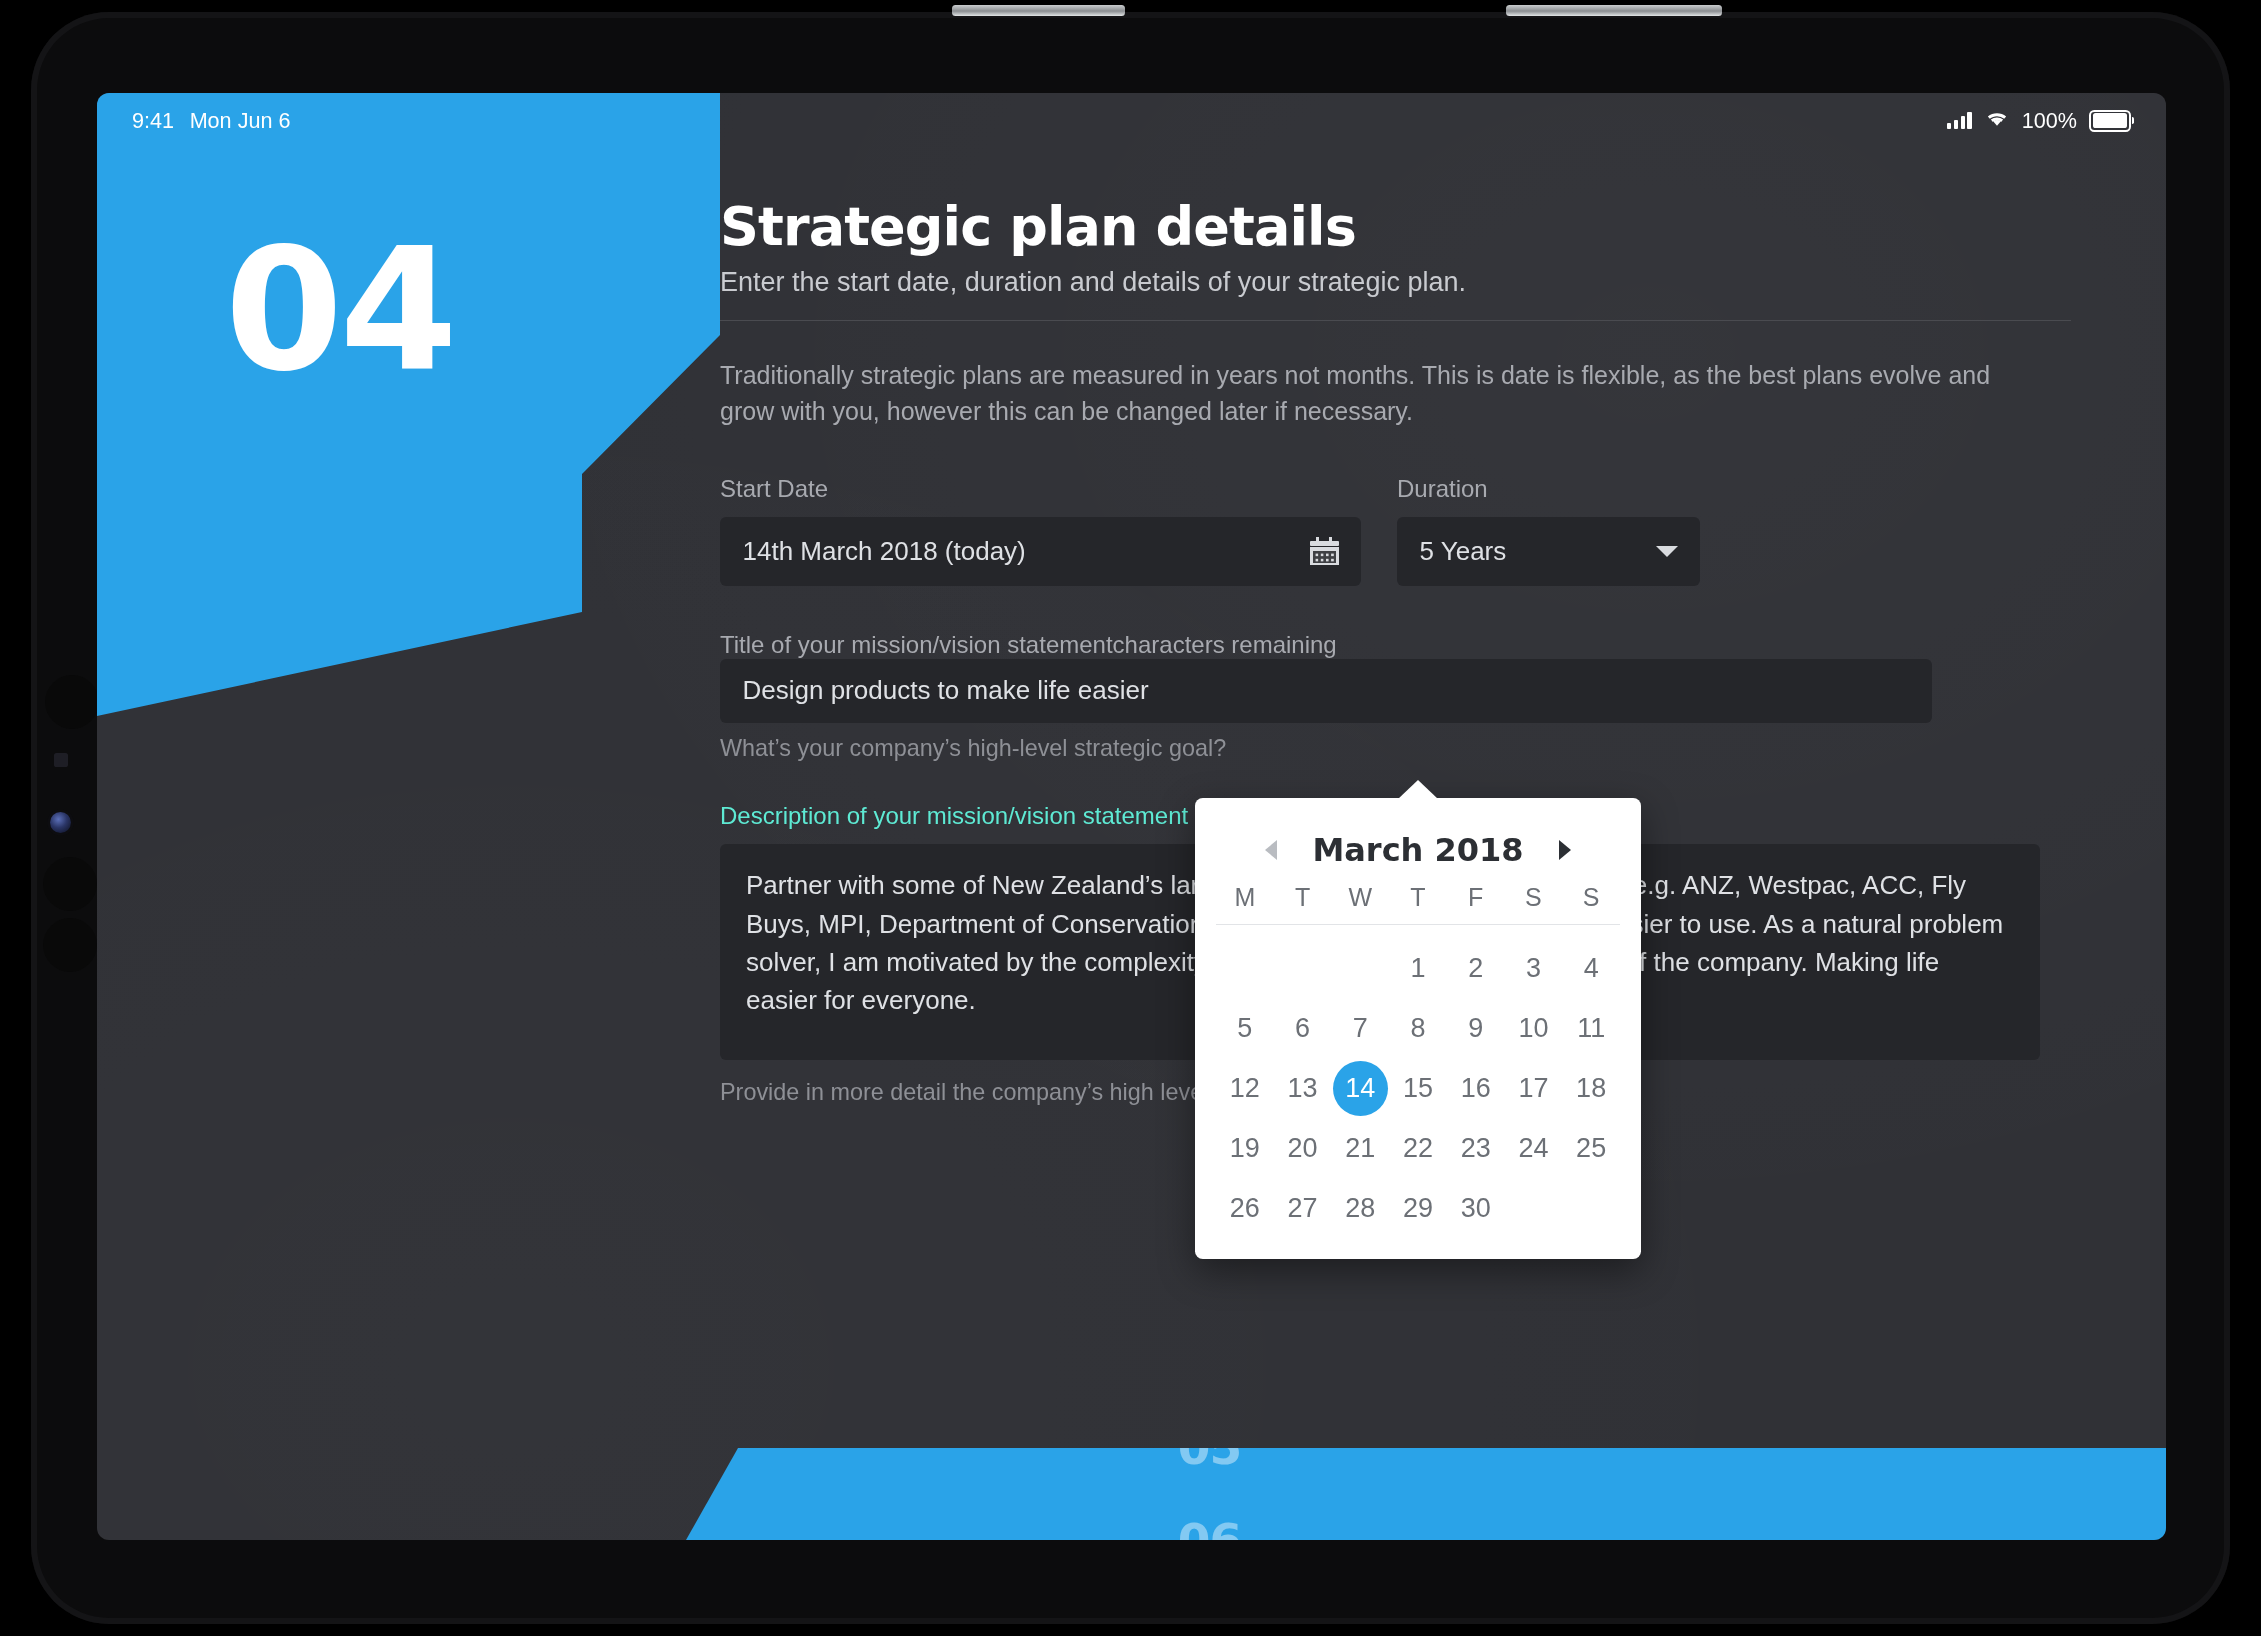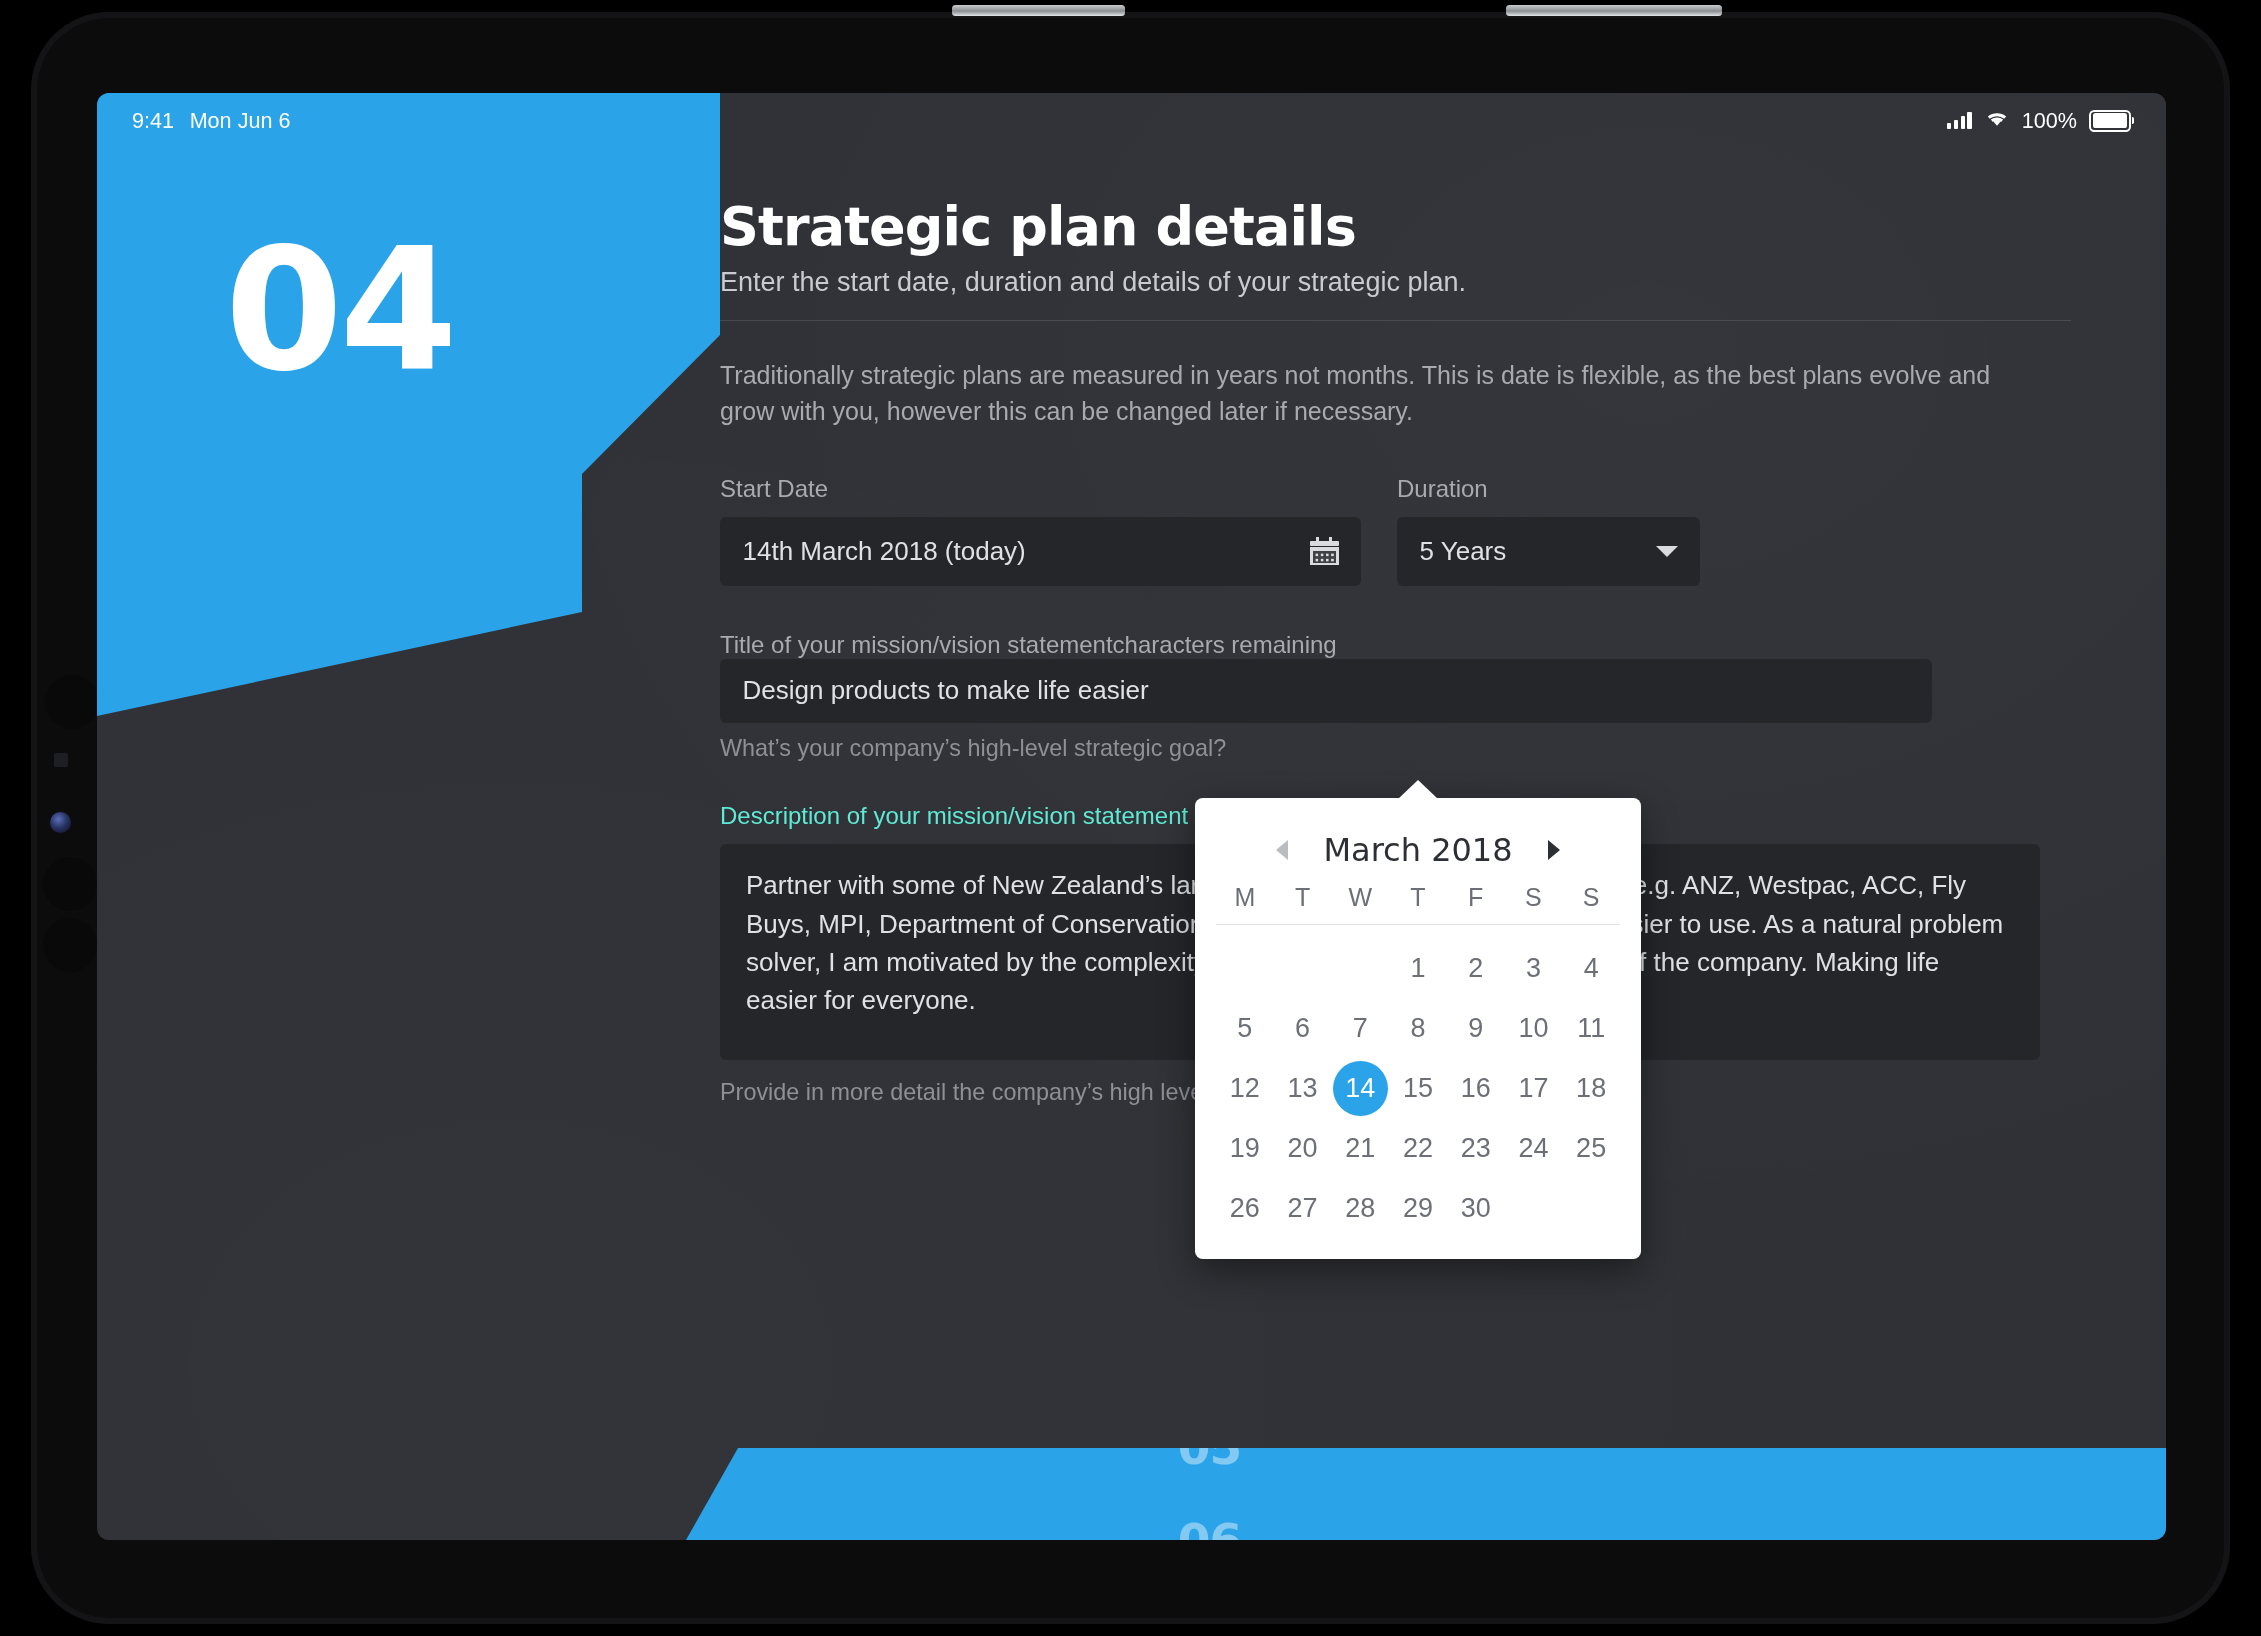--- a/index.html
+++ b/index.html
@@ -88,21 +88,21 @@
   .ta-label{color:#5eead4;font-size:24px;margin-top:40px;}
   .textarea{background:#25262a;border-radius:6px;width:1320px;height:216px;margin-top:14px;
       padding:22.5px 26px;box-sizing:border-box;color:#dfe1e5;font-size:26px;line-height:1.48;}
 
   
   .calendar{position:absolute;left:1098px;top:705px;width:446px;background:#fff;border-radius:7.8px;
       box-shadow:0 12px 36px rgba(0,0,0,.42);z-index:20;padding:19px 21px 22.5px;box-sizing:border-box;}
   .cal-arrow{position:absolute;left:50%;top:-18px;transform:translateX(-50%);width:0;height:0;
       border-left:20px solid transparent;border-right:20px solid transparent;border-bottom:19px solid #fff;}
   .cal-head{display:flex;align-items:center;justify-content:center;gap:35px;height:66px;}
-  .cal-title{color:#2c2f34;font-size:32px;font-weight:400;font-family:"DejaVu Sans",sans-serif;}
+  .cal-title{color:#2c2f34;font-size:32px;font-weight:700;font-family:"DejaVu Sans",sans-serif;}
   .nav-prev{width:0;height:0;border-top:10.4px solid transparent;border-bottom:10.4px solid transparent;
       border-right:12px solid #b9bcc1;cursor:pointer;}
   .nav-next{width:0;height:0;border-top:10.4px solid transparent;border-bottom:10.4px solid transparent;
       border-left:12px solid #2c2f34;cursor:pointer;}
   .dow{display:grid;grid-template-columns:repeat(7,1fr);text-align:center;color:#6c7076;
       font-size:25px;padding-bottom:12px;border-bottom:0.9px solid #e2e4e7;}
   .days{display:grid;grid-template-columns:repeat(7,1fr);row-gap:5.2px;text-align:center;
       padding-top:15.6px;}
   .day{height:55px;display:flex;align-items:center;justify-content:center;color:#6c7076;
       font-size:27px;cursor:pointer;}

